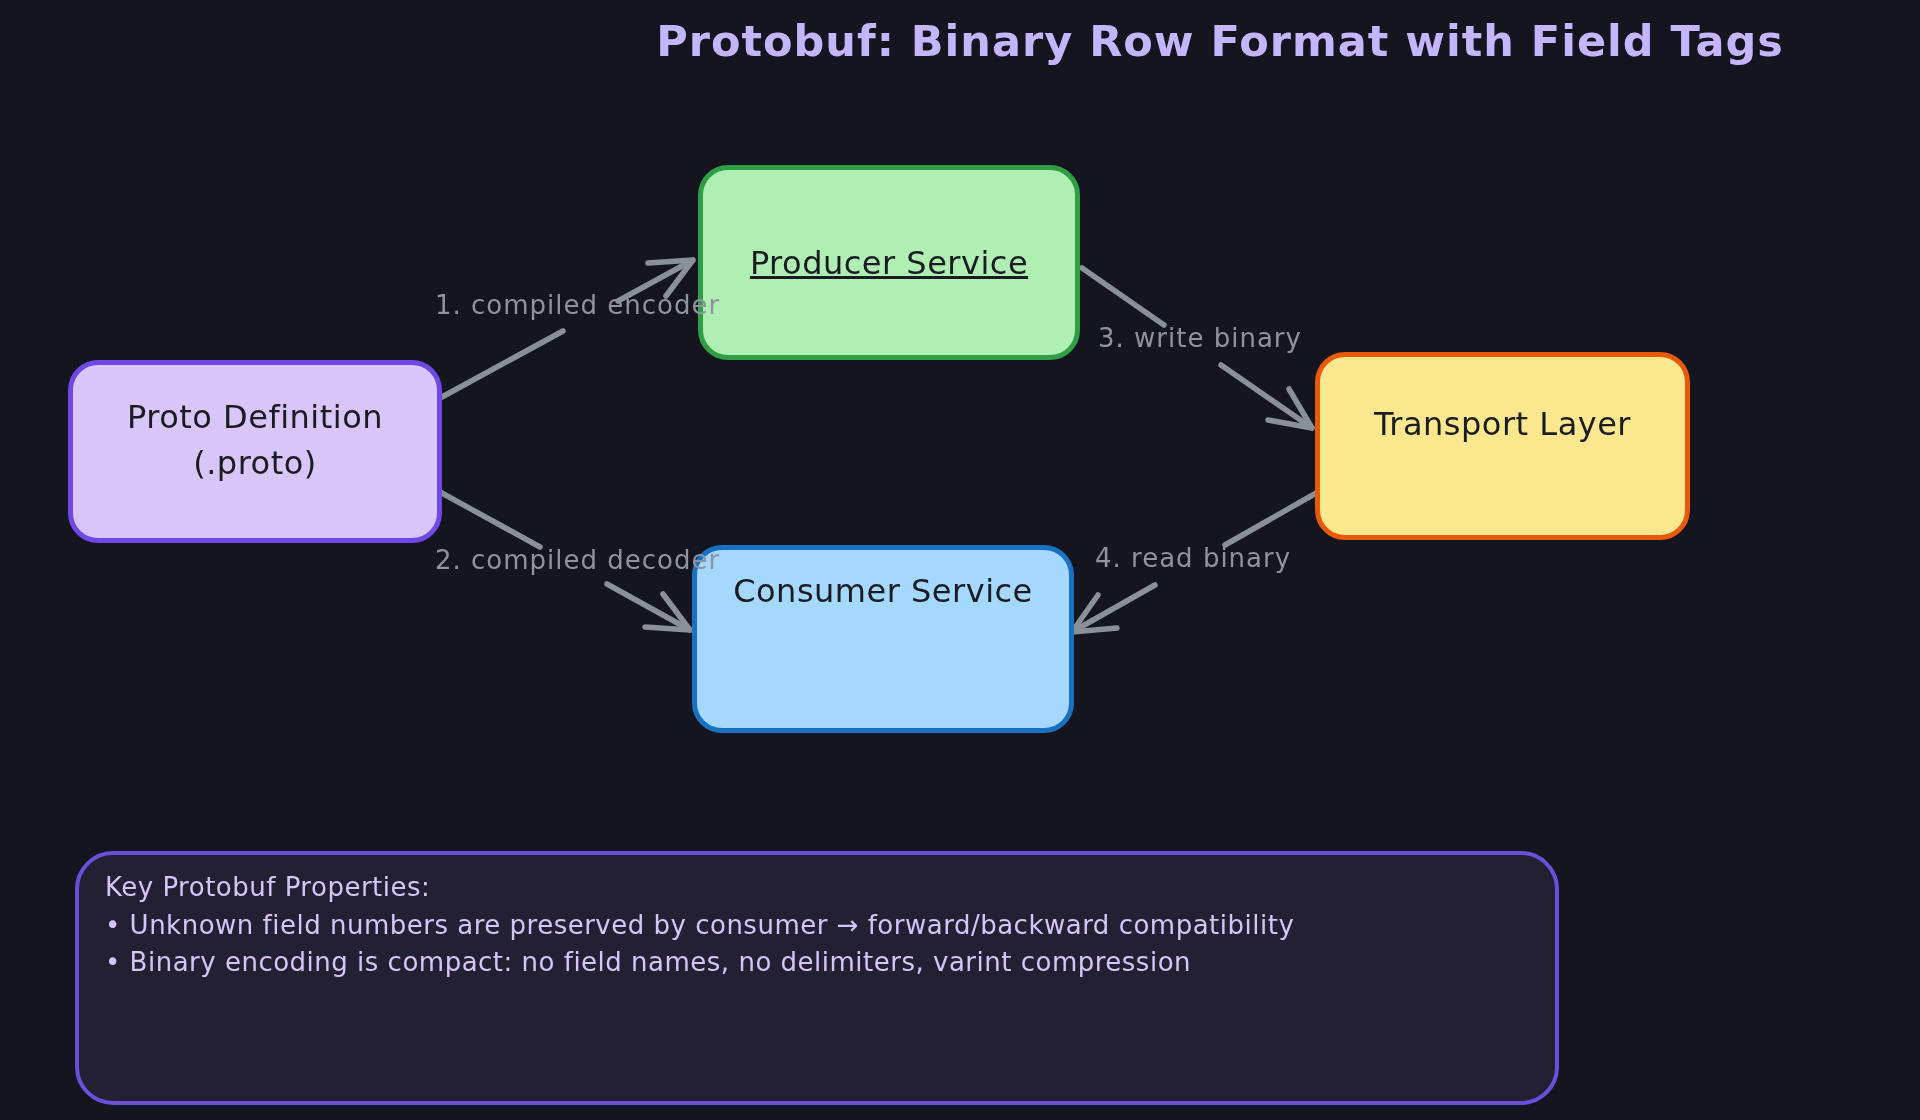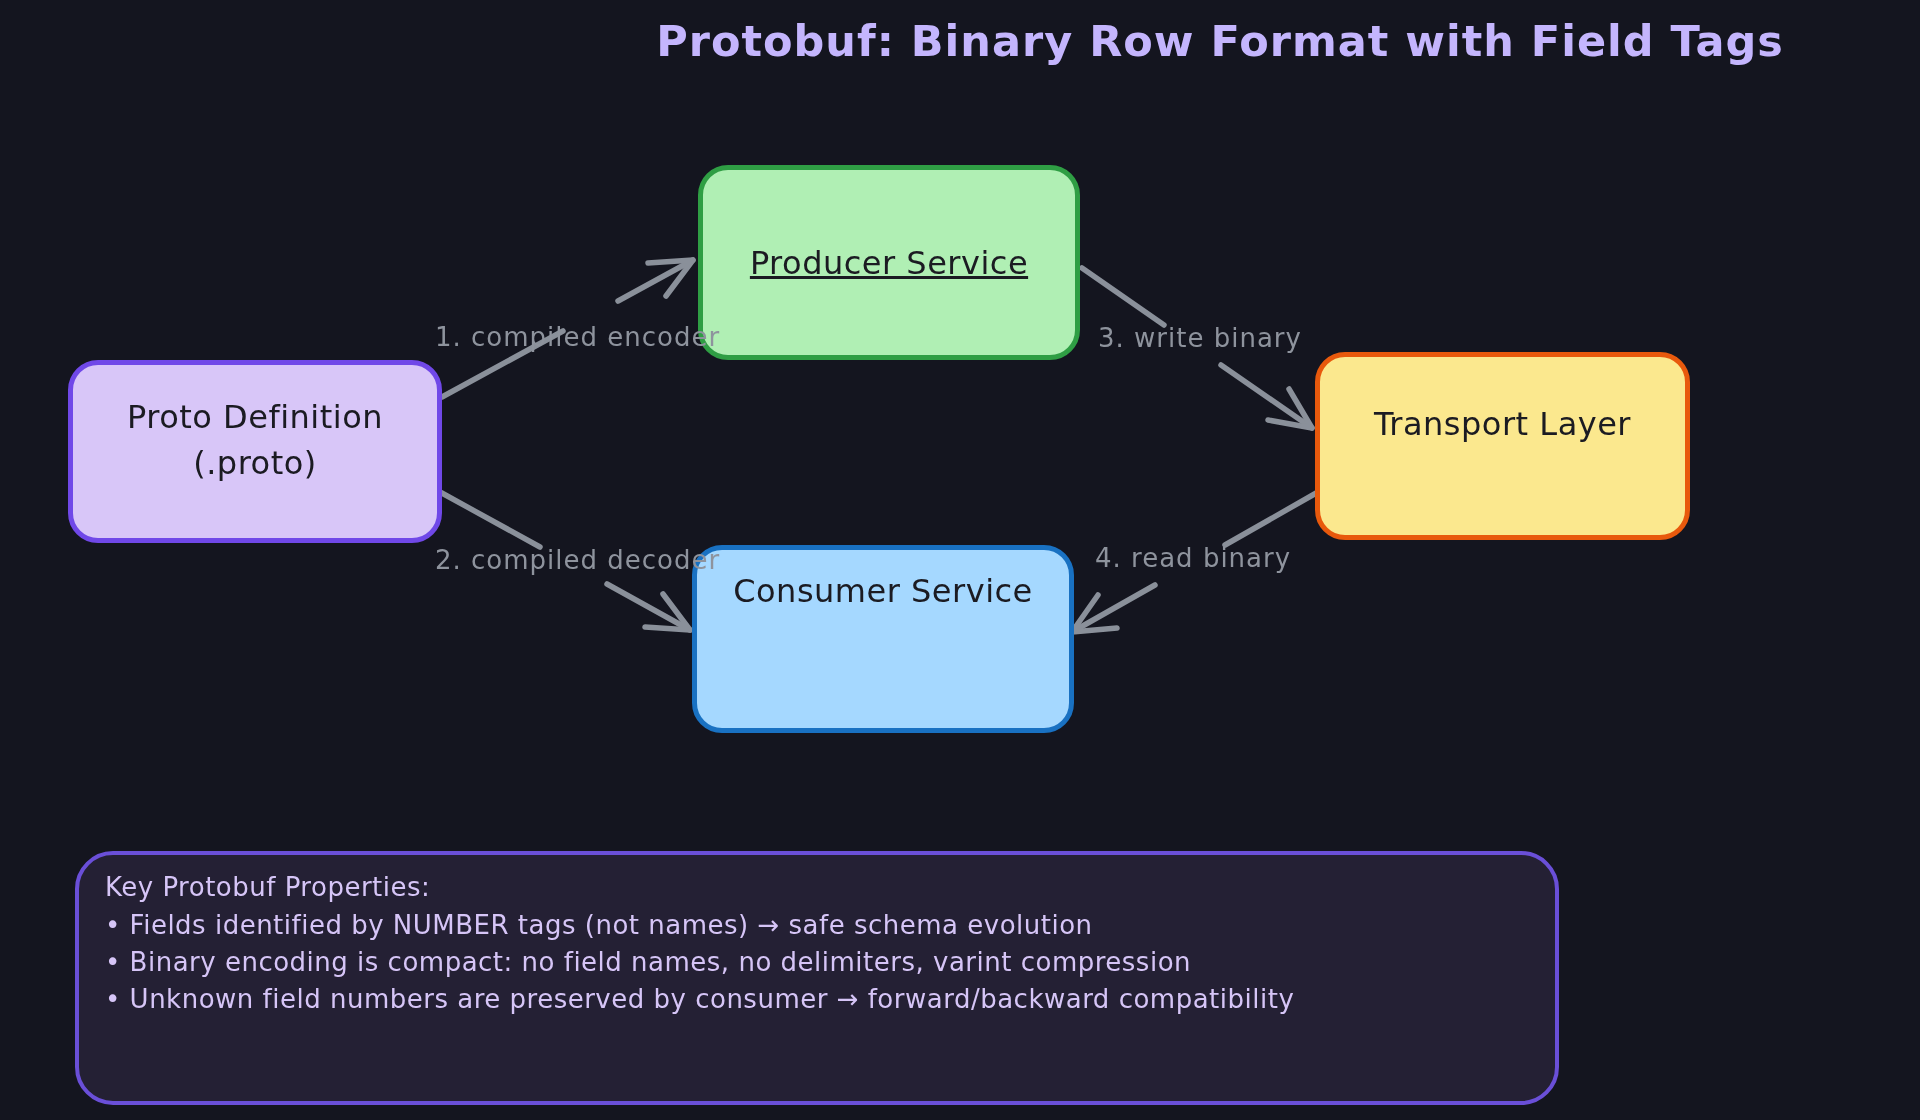--- a/index.html
+++ b/index.html
@@ -43,21 +43,21 @@
     stroke-width: 5.5;
     stroke-linecap: round;
     stroke-linejoin: round;
   }
   .edge-label {
     position: absolute;
     white-space: nowrap;
     font-size: 26px;
     letter-spacing: 1px;
   }
-  .edge-label-1 { left: 435px;  top: 322px; }
+  .edge-label-1 { left: 435px;  top: 290px; }
   .edge-label-2 { left: 435px;  top: 545px; }
   .edge-label-3 { left: 1098px; top: 323px; }
   .edge-label-4 { left: 1095px; top: 543px; }
   .notes-box {
     position: absolute;
     left: 75px; top: 851px;
     width: 1484px; height: 254px;
     border: 4px solid;
     border-radius: 38px;
     padding: 12px 30px 0 26px;
@@ -109,16 +109,15 @@
   <div class="node-label">Transport Layer</div>
 </div>
 
 <div class="edge-label edge-label-1" style="color: rgb(142, 147, 157);">1. compiled encoder</div>
 <div class="edge-label edge-label-2" style="color: rgb(142, 147, 157);">2. compiled decoder</div>
 <div class="edge-label edge-label-3" style="color: rgb(142, 147, 157);">3. write binary</div>
 <div class="edge-label edge-label-4" style="color: rgb(142, 147, 157);">4. read binary</div>
 
 <div class="notes-box" style="background-color: rgb(36, 32, 52); border-color: rgb(106, 79, 216); color: rgb(214, 197, 247);">
   <div class="notes-heading">Key Protobuf Properties:</div>
-  <div class="notes-bullet">• Fields identified by NUMBER tags (not names) → safe schema evolution</div>
+  <div class="notes-bullet">• Unknown field numbers are preserved by consumer → forward/backward compatibility</div>
   <div class="notes-bullet">• Binary encoding is compact: no field names, no delimiters, varint compression</div>
-  <div class="notes-bullet">• Unknown field numbers are preserved by consumer → forward/backward compatibility</div>
 </div>
 
 </body></html>

